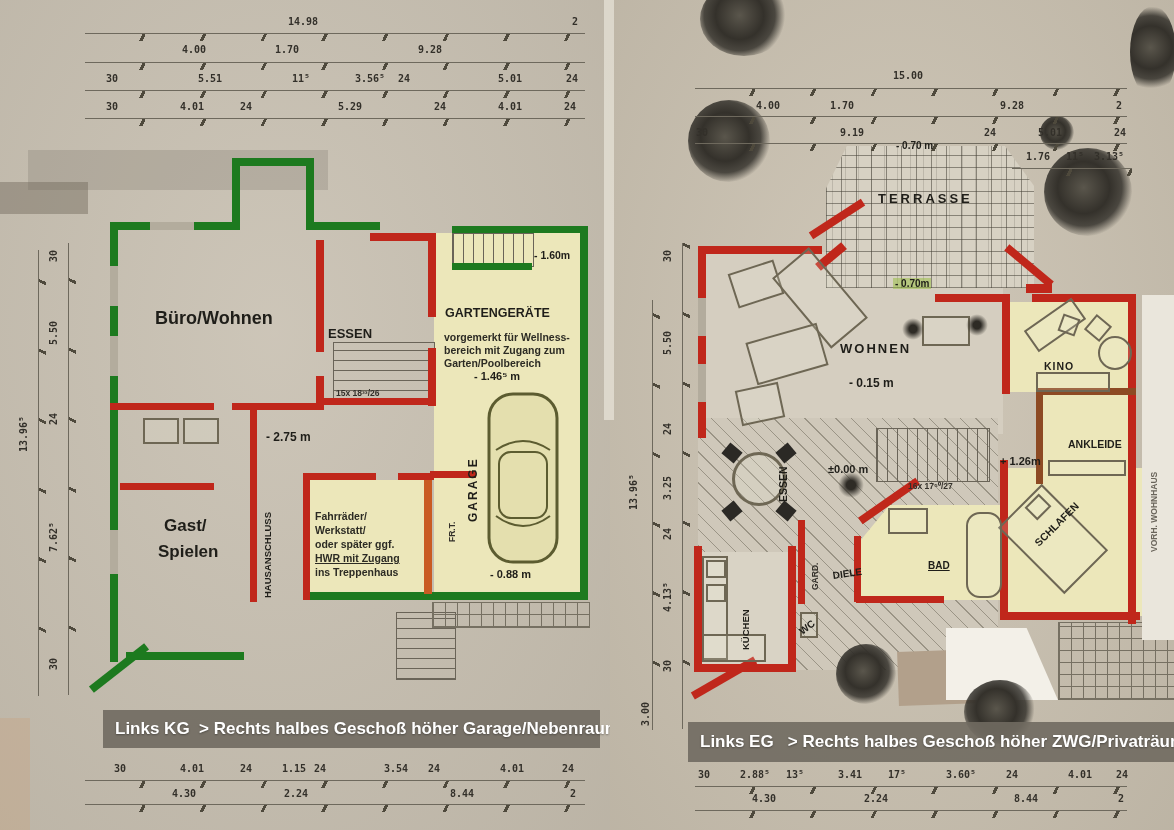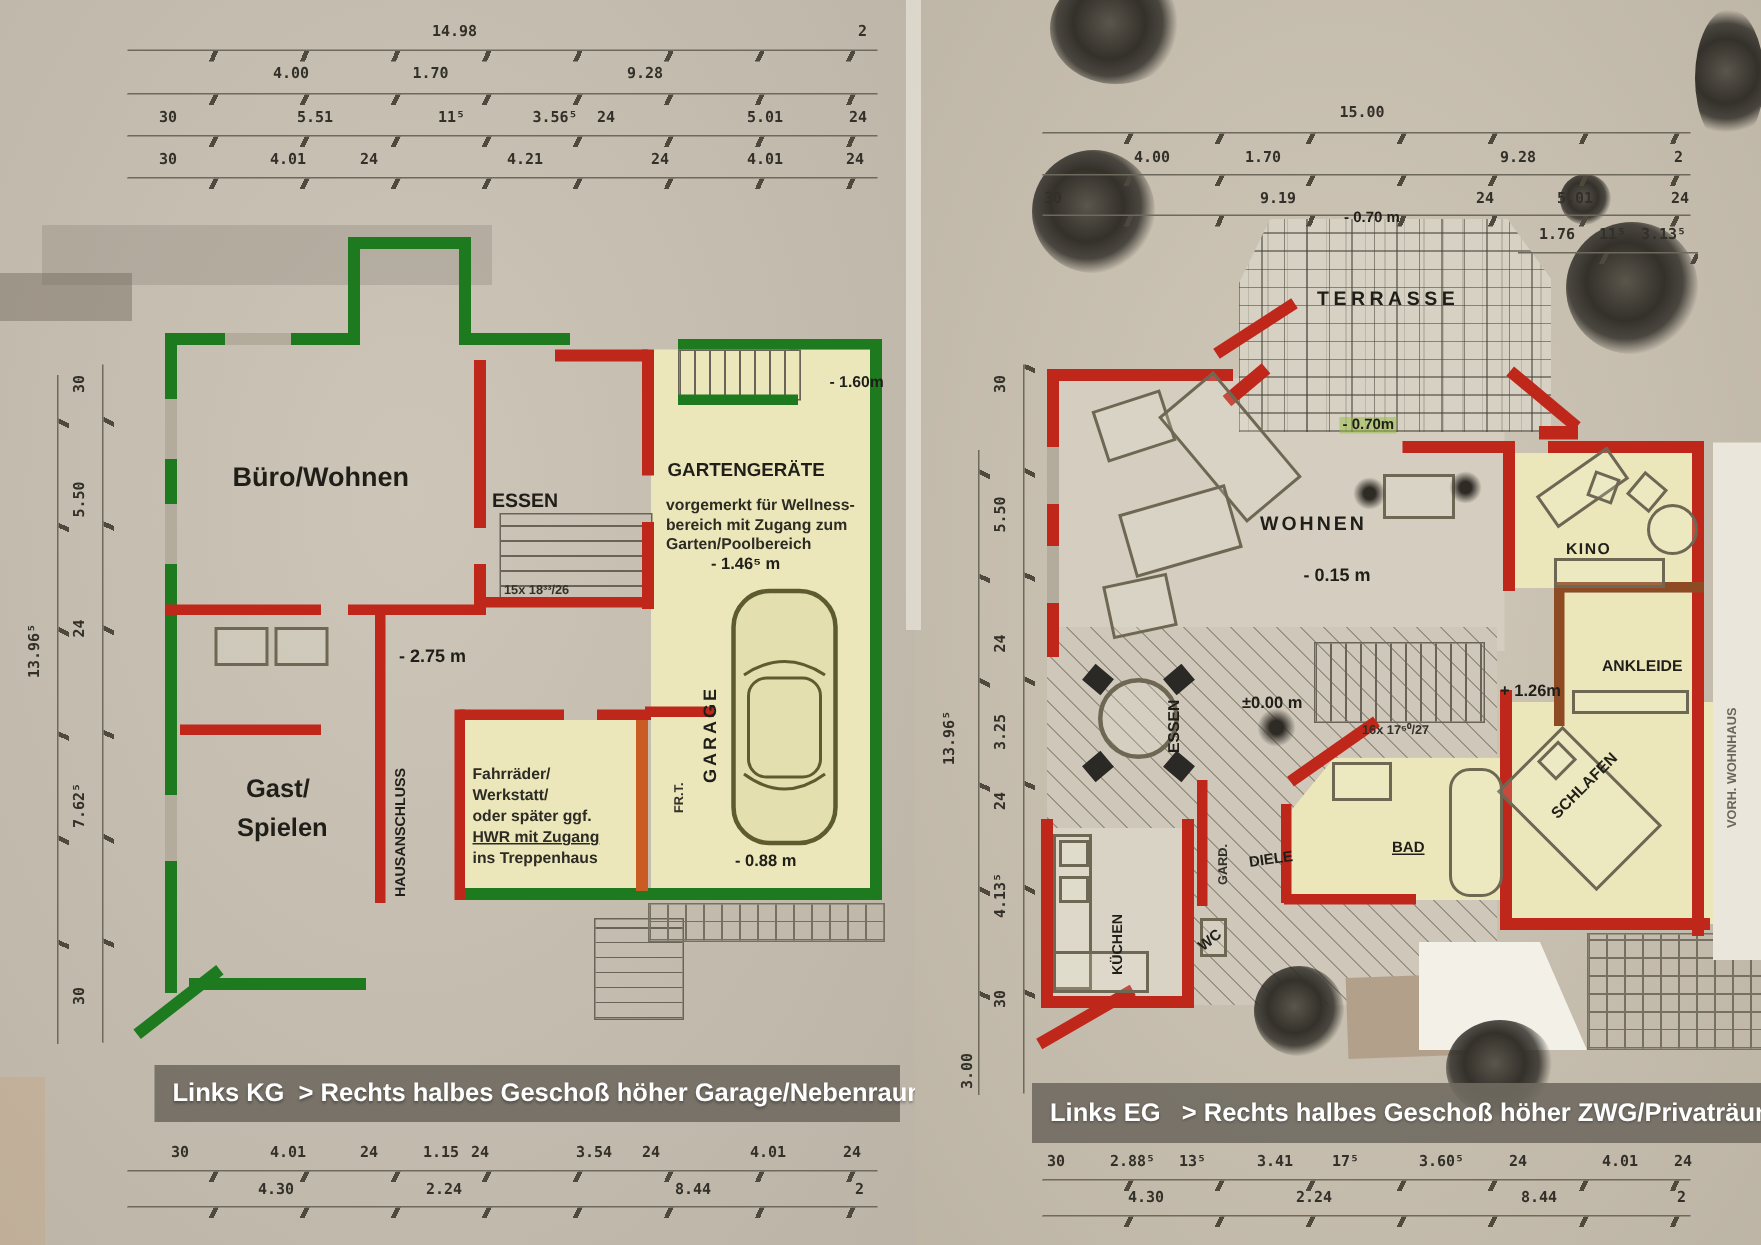--- a/index.html
+++ b/index.html
@@ -235,21 +235,21 @@
       <span class="lbl" style="left: 106px; top: 73px;">30</span>
       <span class="lbl" style="left: 198px; top: 73px;">5.51</span>
       <span class="lbl" style="left: 292px; top: 73px;">11⁵</span>
       <span class="lbl" style="left: 355px; top: 73px;">3.56⁵</span>
       <span class="lbl" style="left: 398px; top: 73px;">24</span>
       <span class="lbl" style="left: 498px; top: 73px;">5.01</span>
       <span class="lbl" style="left: 566px; top: 73px;">24</span>
       <span class="lbl" style="left: 106px; top: 101px;">30</span>
       <span class="lbl" style="left: 180px; top: 101px;">4.01</span>
       <span class="lbl" style="left: 240px; top: 101px;">24</span>
-      <span class="lbl" style="left: 338px; top: 101px;">4.21</span>
+      <span class="lbl" style="left: 338px; top: 101px;">5.29</span>
       <span class="lbl" style="left: 434px; top: 101px;">24</span>
       <span class="lbl" style="left: 498px; top: 101px;">4.01</span>
       <span class="lbl" style="left: 564px; top: 101px;">24</span>
       <span class="lbl" style="left: 48px; top: 262px; transform: rotate(-90deg);">30</span>
       <span class="lbl" style="left: 48px; top: 345px; transform: rotate(-90deg);">5.50</span>
       <span class="lbl" style="left: 48px; top: 425px; transform: rotate(-90deg);">24</span>
       <span class="lbl" style="left: 48px; top: 552px; transform: rotate(-90deg);">7.62⁵</span>
       <span class="lbl" style="left: 48px; top: 670px; transform: rotate(-90deg);">30</span>
       <span class="lbl" style="left: 18px; top: 452px; transform: rotate(-90deg);">13.96⁵</span>
       <span class="lbl" style="left: 114px; top: 763px;">30</span>
@@ -266,21 +266,21 @@
       <span class="lbl" style="left: 450px; top: 788px;">8.44</span>
       <span class="lbl" style="left: 570px; top: 788px;">2</span>
     </div>
   <div class="layer">
       <span class="lbl room" style="left: 155px; top: 308px; font-size: 18px;">Büro/Wohnen</span>
       <span class="lbl room" style="left: 328px; top: 326px; font-size: 13px;">ESSEN</span>
       <span class="lbl room" style="left: 445px; top: 306px; font-size: 12.5px;">GARTENGERÄTE</span>
       <span class="lbl note" style="left: 444px; top: 331px;">vorgemerkt für Wellness-</span>
       <span class="lbl note" style="left: 444px; top: 344px;">bereich mit Zugang zum</span>
       <span class="lbl note" style="left: 444px; top: 357px;">Garten/Poolbereich</span>
-      <span class="lbl elev" style="left: 553px; top: 249px; font-size: 10.5px; text-align: center;">- 1.60m</span>
+      <span class="lbl elev" style="left: 534px; top: 249px; font-size: 10.5px; text-align: center;">- 1.60m</span>
       <span class="lbl elev" style="left: 474px; top: 370px; font-size: 11px;">- 1.46⁵ m</span>
       <span class="lbl elev" style="left: 266px; top: 430px; font-size: 12px;">- 2.75 m</span>
       <span class="lbl room" style="left: 164px; top: 516px; font-size: 17px;">Gast/</span>
       <span class="lbl room" style="left: 158px; top: 542px; font-size: 17px;">Spielen</span>
       <span class="lbl room" style="left: 262px; top: 598px; font-size: 9.5px; transform: rotate(-90deg);">HAUSANSCHLUSS</span>
       <span class="lbl note" style="left: 315px; top: 510px;">Fahrräder/</span>
       <span class="lbl note" style="left: 315px; top: 524px;">Werkstatt/</span>
       <span class="lbl note" style="left: 315px; top: 538px;">oder später ggf.</span>
       <span class="lbl note" style="left: 315px; top: 552px; text-decoration: underline;">HWR mit Zugang</span>
       <span class="lbl note" style="left: 315px; top: 566px;">ins Treppenhaus</span>
@@ -324,21 +324,21 @@
       <span class="lbl" style="left: 752px; top: 793px;">4.30</span>
       <span class="lbl" style="left: 864px; top: 793px;">2.24</span>
       <span class="lbl" style="left: 1014px; top: 793px;">8.44</span>
       <span class="lbl" style="left: 1118px; top: 793px;">2</span>
     </div>
   <div class="layer">
       <span class="lbl room" style="left: 878px; top: 191px; font-size: 13px; letter-spacing: 3px;">TERRASSE</span>
       <span class="lbl elev" style="left: 896px; top: 140px; font-size: 10px;">- 0.70 m</span>
       <span class="lbl elev elevg" style="left: 893px; top: 278px; font-size: 10px;">- 0.70m</span>
       <span class="lbl room" style="left: 840px; top: 341px; font-size: 13px; letter-spacing: 2px;">WOHNEN</span>
-      <span class="lbl elev" style="left: 849px; top: 376px; font-size: 12px; margin-left: 20px;">- 0.15 m</span>
+      <span class="lbl elev" style="left: 849px; top: 376px; font-size: 12px;">- 0.15 m</span>
       <span class="lbl room" style="left: 1044px; top: 360px; font-size: 10.5px; letter-spacing: 1px;">KINO</span>
       <span class="lbl room" style="left: 1068px; top: 438px; font-size: 10.5px;">ANKLEIDE</span>
       <span class="lbl elev" style="left: 1000px; top: 455px; font-size: 11px;">+ 1.26m</span>
       <span class="lbl room" style="left: 1032px; top: 540px; font-size: 10.5px; transform: rotate(-45deg);">SCHLAFEN</span>
       <span class="lbl room" style="left: 777px; top: 502px; font-size: 10.5px; transform: rotate(-90deg);">ESSEN</span>
       <span class="lbl elev" style="left: 828px; top: 463px; font-size: 11px;">±0.00 m</span>
       <span class="lbl tiny" style="left: 908px; top: 480px;">16x 17⁵⁰/27</span>
       <span class="lbl tiny" style="left: 810px; top: 590px; transform: rotate(-90deg);">GARD.</span>
       <span class="lbl room" style="left: 832px; top: 570px; font-size: 10px; transform: rotate(-8deg);">DIELE</span>
       <span class="lbl room" style="left: 928px; top: 560px; font-size: 10px; text-decoration: underline;">BAD</span>

